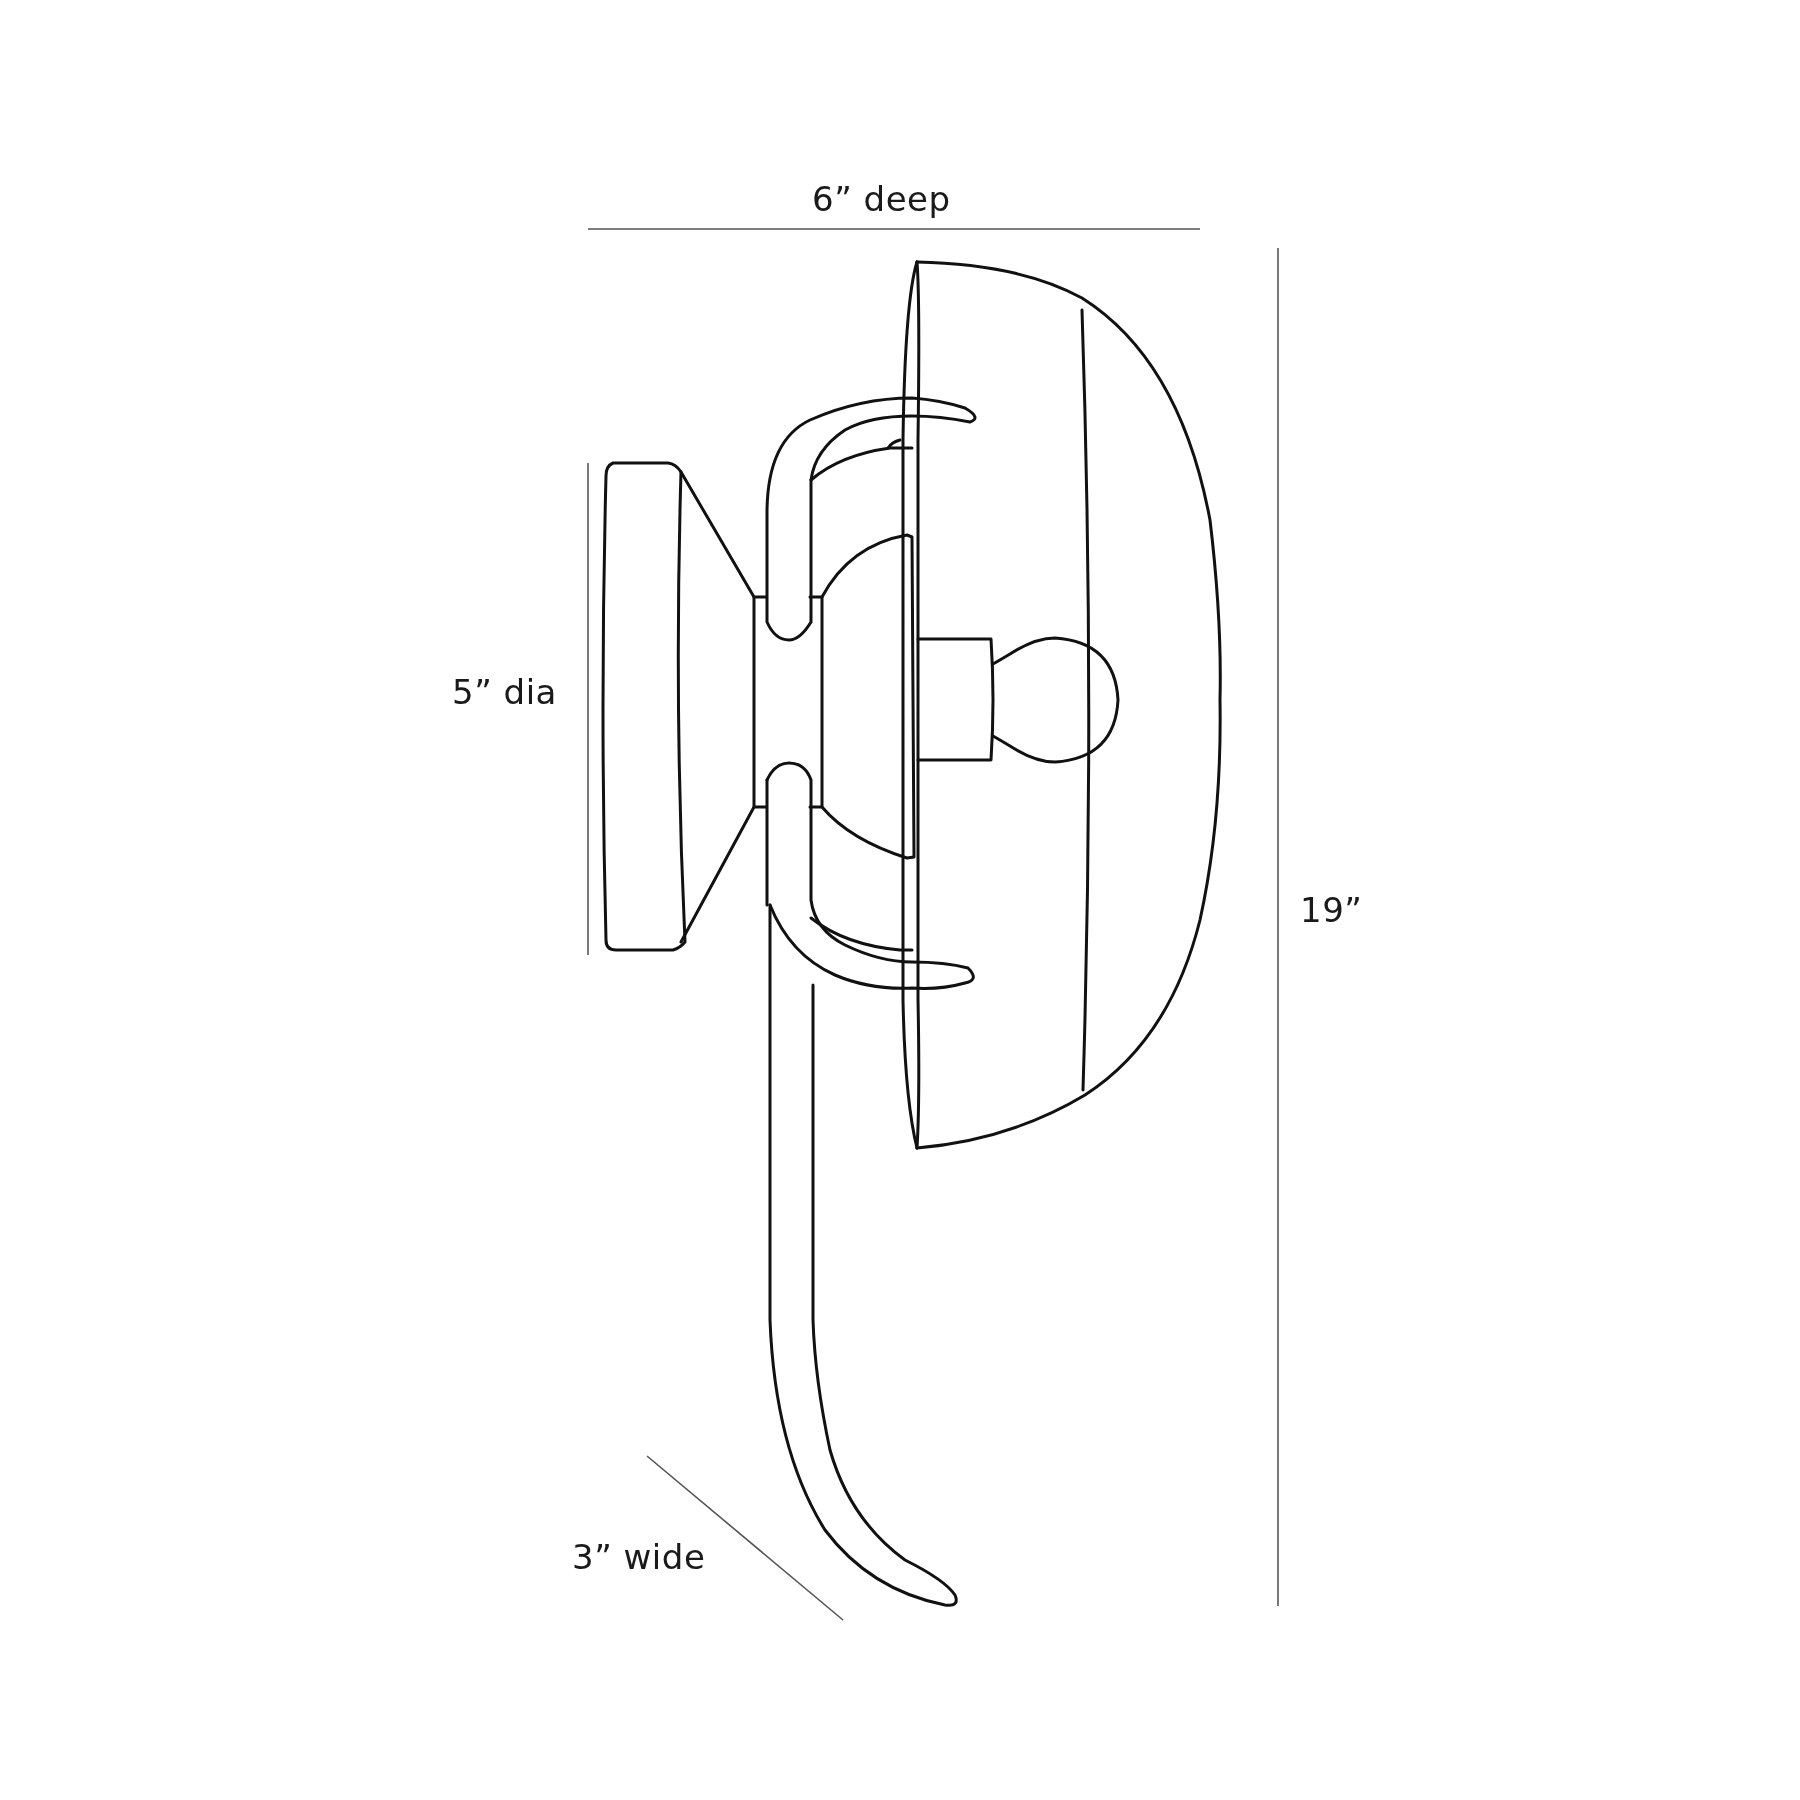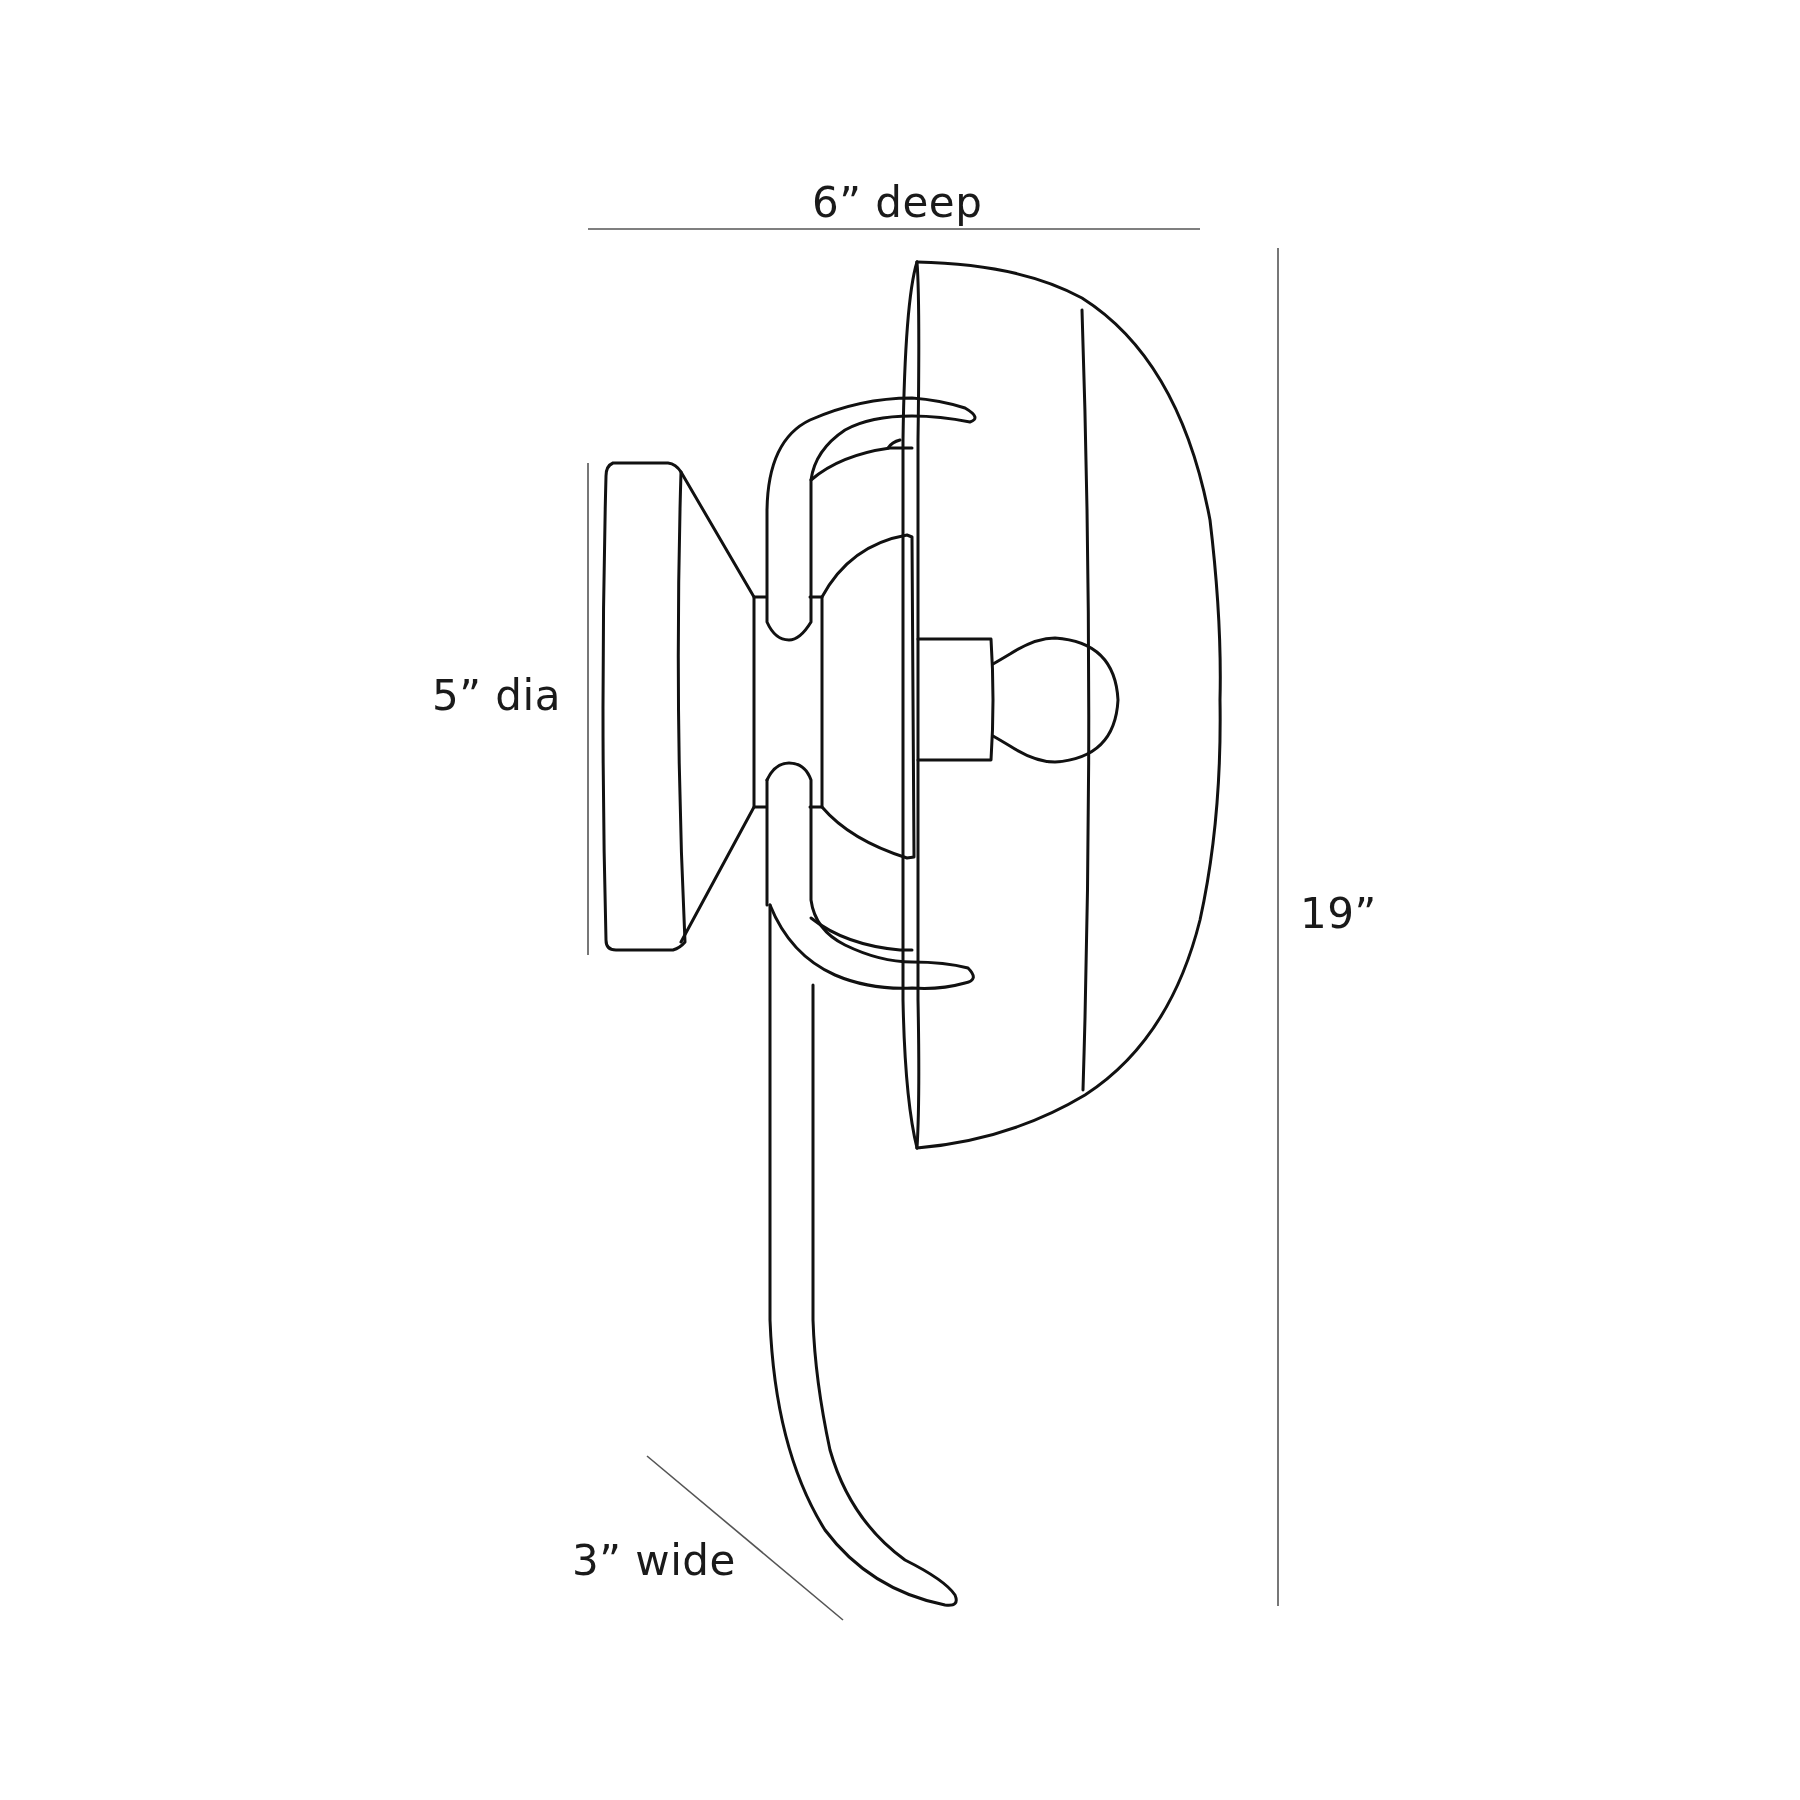--- a/index.html
+++ b/index.html
@@ -1,19 +1,19 @@
 <!DOCTYPE html>
 <html><head>
 <meta charset="utf-8">
 <style>
   html, body { margin: 0; padding: 0; background: #ffffff; }
   body { width: 1800px; height: 1800px; position: relative; overflow: hidden;
          font-family: "DejaVu Sans", "Liberation Sans", sans-serif; }
   .canvas { position: absolute; left: 0; top: 0; width: 1800px; height: 1800px; }
-  .label { position: absolute; font-size: 42px; color: #1a1a1a; white-space: nowrap;
+  .label { position: absolute; font-size: 34px; color: #1a1a1a; white-space: nowrap;
            letter-spacing: 0.5px; font-weight: 400; line-height: 1; }
   .dim { stroke: #555555; stroke-width: 1.6; fill: none; }
   .ln { stroke: #111111; stroke-width: 3; fill: none; stroke-linejoin: round; stroke-linecap: round; }
 </style>
 </head>
 <body>
 
 <div class="canvas">
   <svg width="1800" height="1800" viewBox="0 0 1800 1800" xmlns="http://www.w3.org/2000/svg">
 
@@ -61,15 +61,15 @@
     </g>
 
     <g>
       <path class="ln" d="M 993 664 Q 1000 660 1010 654 Q 1035 638 1055 638 Q 1115 642 1118 700 Q 1115 758 1055 762 Q 1035 762 1010 746 Q 1000 740 993 736"></path>
     </g>
   </svg>
 
   
   <div class="label" style="left:812px; top:182px;">6” deep</div>
   <div class="label" style="left:1300px; top:893px;">19”</div>
-  <div class="label" style="left:432px; top:675px;">5” dia</div>
+  <div class="label" style="left:452px; top:675px;">5” dia</div>
   <div class="label" style="left:572px; top:1540px;">3” wide</div>
 </div>
 
 </body></html>

